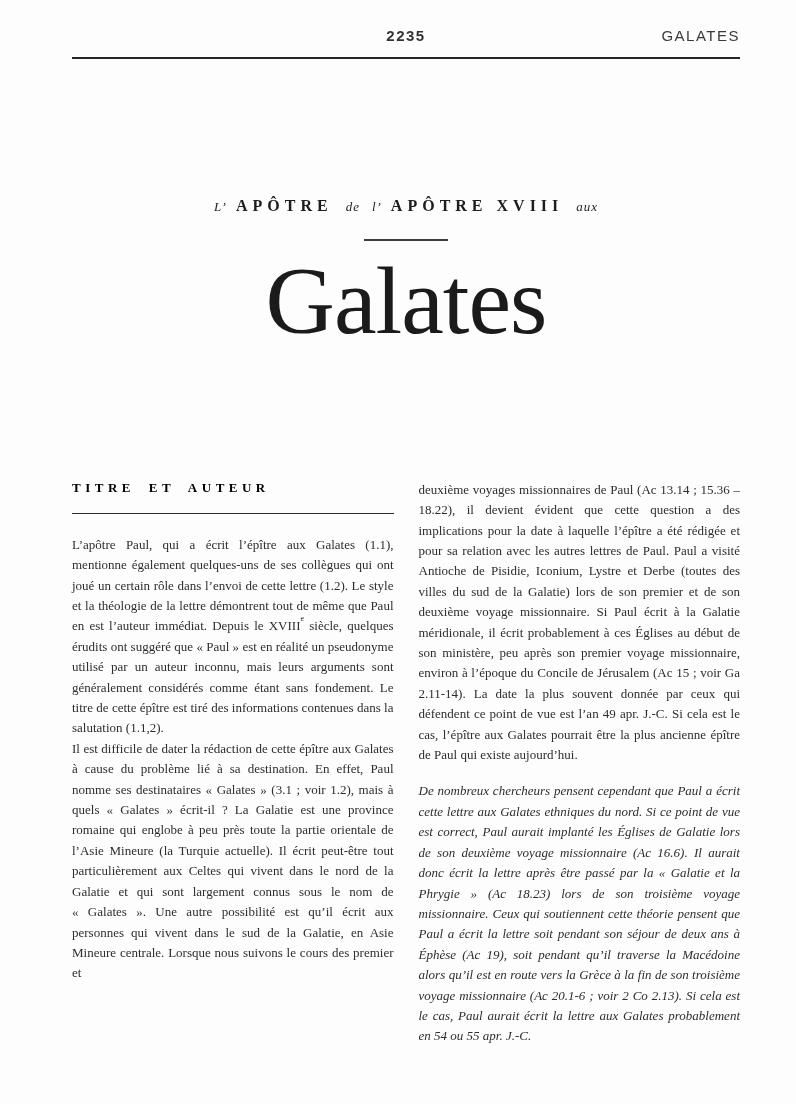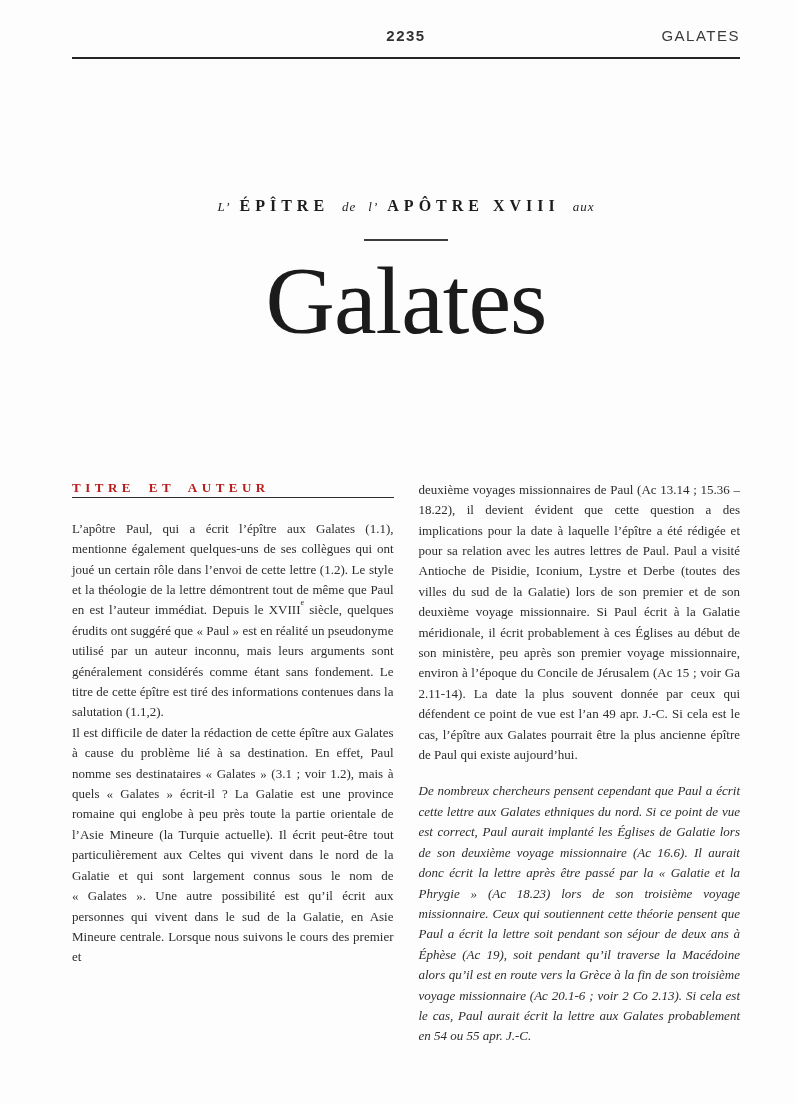--- a/index.html
+++ b/index.html
@@ -84,22 +84,22 @@
     margin-top: 128px;
   }
   .col { flex: 1 1 0; min-width: 0; }
 
   .section-heading {
     font-family: "Liberation Serif", "DejaVu Serif", serif;
     font-size: 13px;
     font-weight: 700;
     letter-spacing: 4.5px;
     word-spacing: 6px;
-    color: #b91c1c;
-    padding-bottom: 1px;
+    color: #000000;
+    padding-bottom: 17px;
     border-bottom: 1.5px solid #2b2b2b;
     margin-bottom: 21px;
     white-space: nowrap;
   }
   .section-heading.second { margin-top: 40px; }
 
   .body-par {
     font-size: 13px;
     line-height: 20.4px;
     text-align: justify;
@@ -121,21 +121,21 @@
 <div class="page">
   <div class="content">
 
     <header class="page-header">
       <div class="page-number">2235</div>
       <div class="running-head">GALATES</div>
     </header>
 
     <section class="title-block">
       <div class="kicker">
-        <span class="k-it">L’</span><span class="k-caps">ÉPÎTRE</span>
+        <span class="k-it">L’</span><span class="k-caps">APÔTRE</span>
         <span class="k-it">de</span>
         <span class="k-it">l’</span><span class="k-caps">APÔTRE XVIII</span>
         <span class="k-it">aux</span>
       </div>
       <div class="kicker-rule"></div>
       <h1 class="book-title">Galates</h1>
     </section>
 
     <main class="columns">
 

